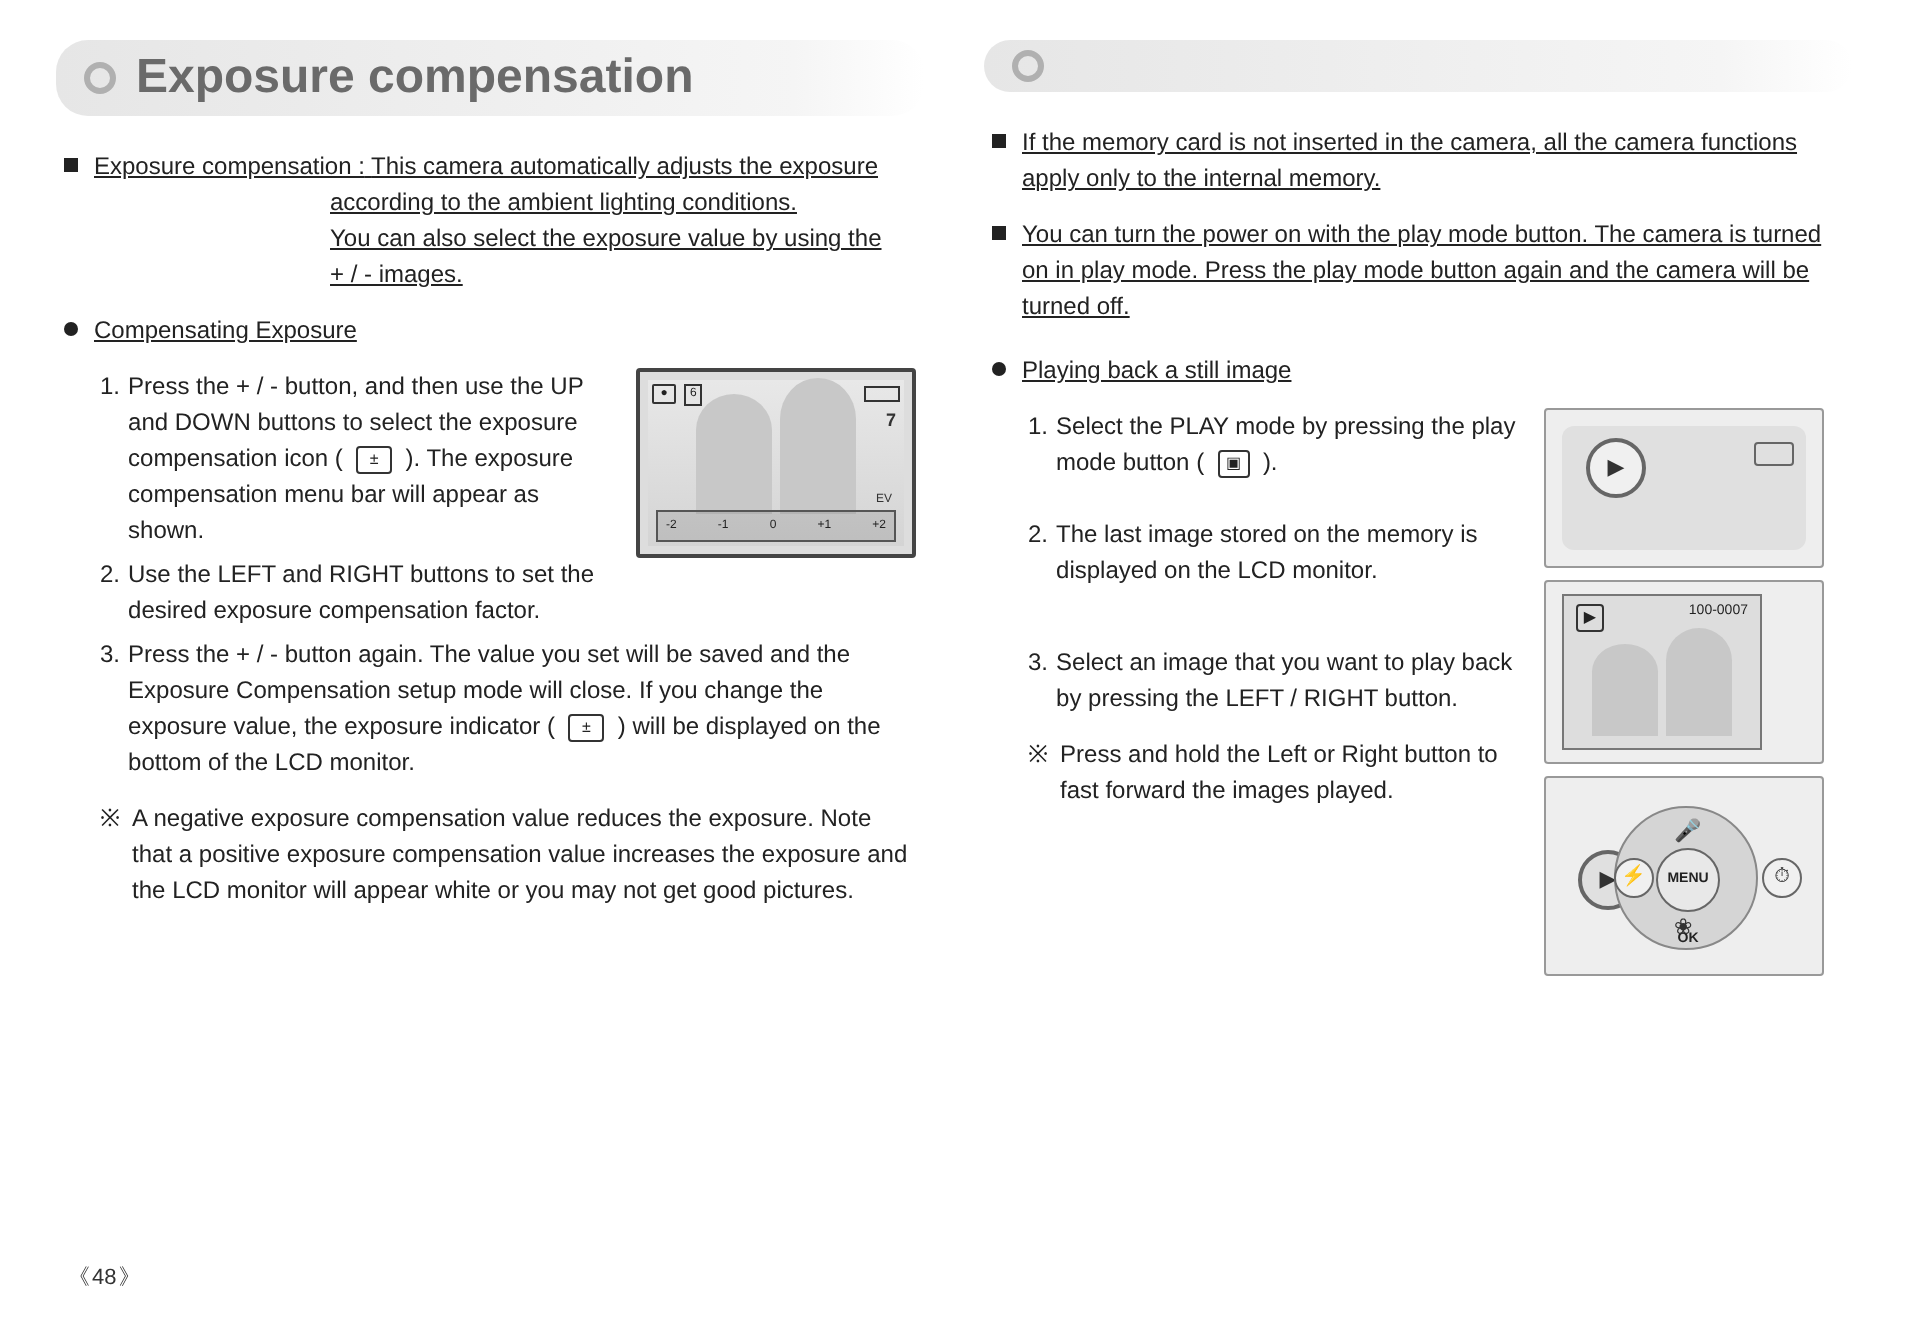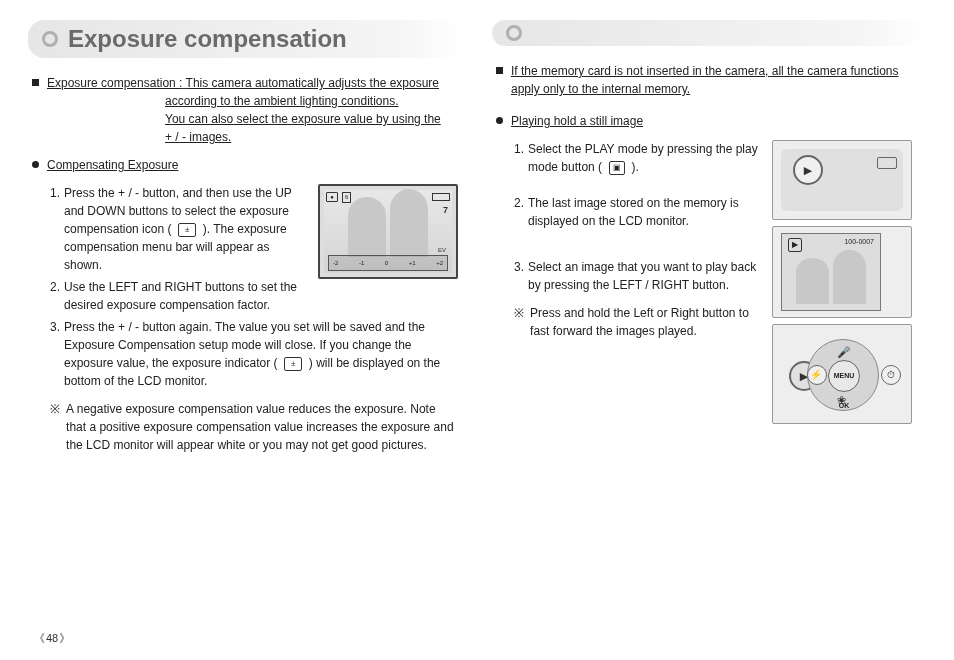--- a/index.html
+++ b/index.html
@@ -291,24 +291,28 @@
 
   <div class="column">
     <div class="section-header">
       <span class="ring"></span>
     </div>
     <div class="content">
       <div class="bullet-row">
           <span class="bullet-square"></span>
           <div class="bullet-text">If the memory card is not inserted in the camera, all the camera functions apply only to the internal memory.</div>
         </div>
+      <div class="bullet-row">
+          <span class="bullet-square"></span>
+          <div class="bullet-text">You can turn the power on with the play mode button. The camera is turned on in play mode. Press the play mode button again and the camera will be turned off.</div>
+        </div>
 
       <div class="bullet-row" style="margin-top:14px">
         <span class="bullet-round"></span>
-        <div class="bullet-text">Playing hold a still image</div>
+        <div class="bullet-text">Playing back a still image</div>
       </div>
 
       <div class="right-figures">
         <div class="camera-figure">
           <div class="camera-body"></div>
           <div class="play-btn-hint">
               <span>▶</span>
             </div>
           <div style="position:absolute;top:16px;right:14px;width:18px;height:10px;border:1px solid #666;border-radius:2px"></div>
         </div>

